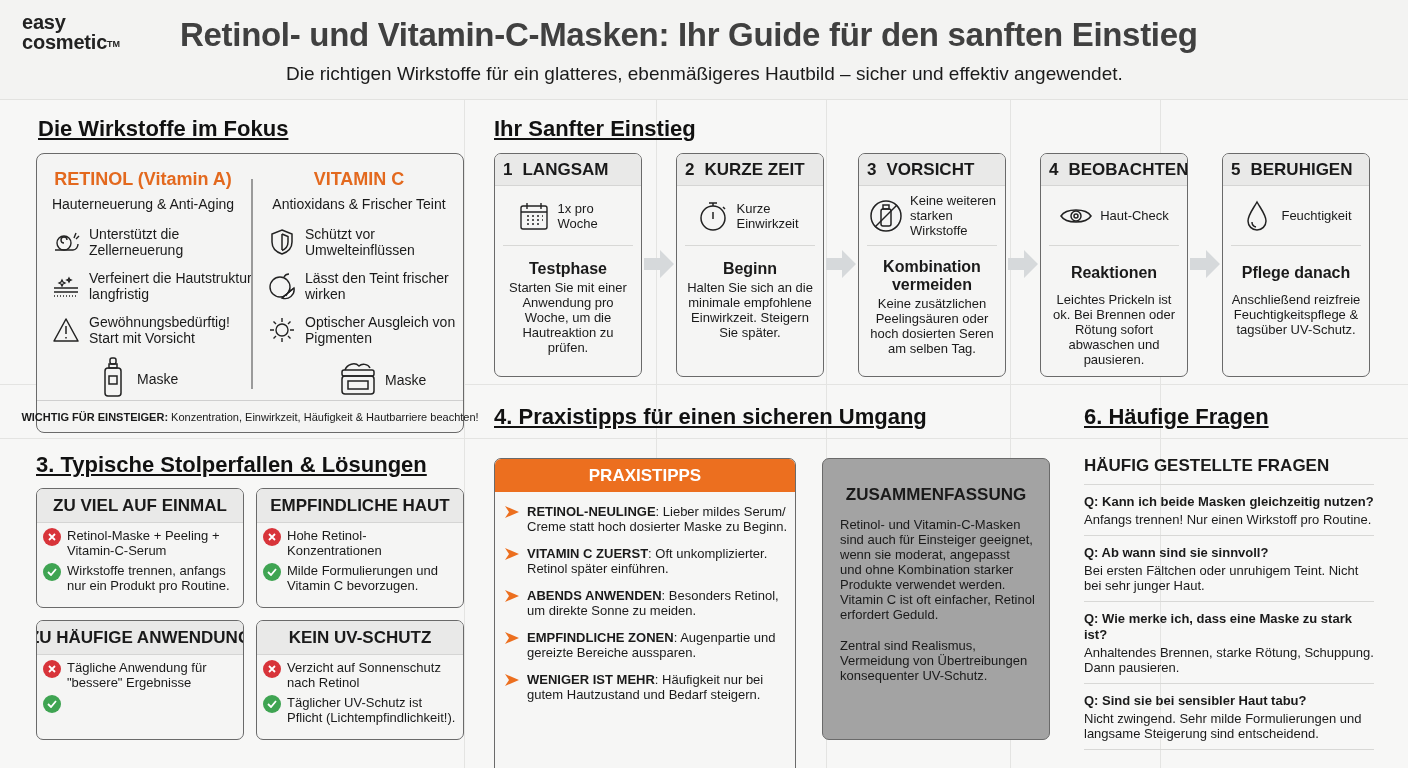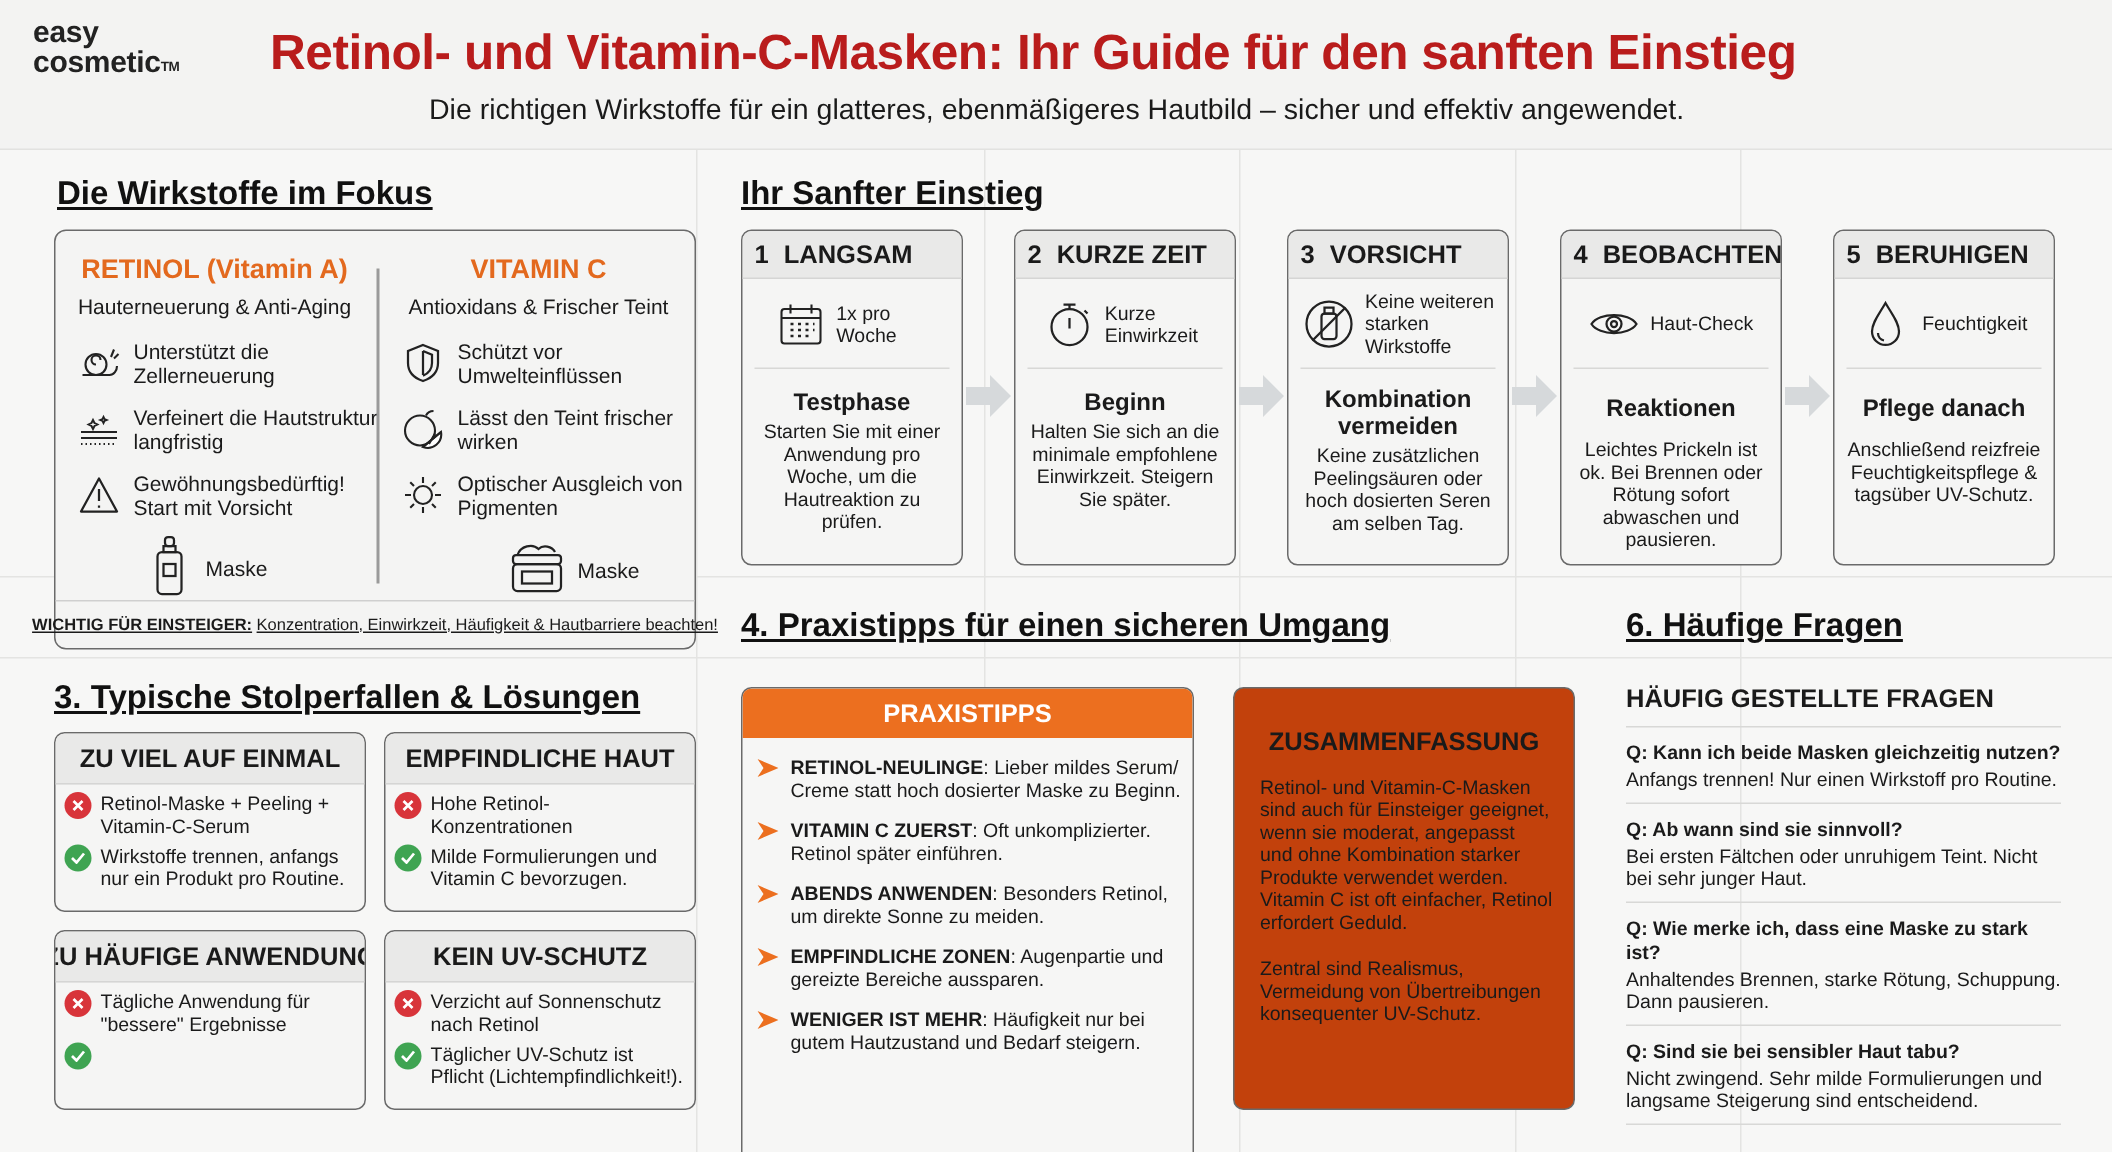--- a/index.html
+++ b/index.html
@@ -10,38 +10,38 @@
     color: #1a1a1a;
     position: relative;
   }
   .gridline-v { position: absolute; top: 100px; bottom: 0; width: 1px; background: #e4e4e2; }
   .gridline-h { position: absolute; left: 0; right: 0; height: 1px; background: #e4e4e2; }
 
   
   .header { position: absolute; left: 0; top: 0; width: 1408px; height: 100px; background: #f3f3f2; border-bottom: 1px solid #e2e2e0; }
   .logo { position: absolute; left: 22px; top: 12px; font-size: 20px; font-weight: bold; line-height: 20px; color: #222; letter-spacing: -0.2px; }
   .logo .tm { font-size: 9px; vertical-align: top; position: relative; top: 2px; }
-  .title { position: absolute; left: 180px; top: 16px; font-size: 33px; font-weight: bold; color: #b91c1c; letter-spacing: -0.3px; white-space: nowrap; }
+  .title { position: absolute; left: 180px; top: 16px; font-size: 33px; font-weight: bold; color: #404040; letter-spacing: -0.3px; white-space: nowrap; }
   .subtitle { position: absolute; left: 286px; top: 63px; font-size: 19px; color: #1a1a1a; white-space: nowrap; }
 
   .section-title { position: absolute; font-size: 22px; font-weight: bold; color: #111; white-space: nowrap; text-decoration: underline; }
 
   
   .wirk-box { position: absolute; left: 36px; top: 153px; width: 428px; height: 280px; border: 1.5px solid #6a6a6a; border-radius: 8px; background: #f4f4f3; }
   .wirk-col { position: absolute; top: 0; width: 212px; height: 245px; }
   .wirk-col.left { left: 0; }
   .wirk-col.right { left: 216px; }
   .wirk-divider { position: absolute; left: 214px; top: 25px; width: 1.5px; height: 210px; background: #9a9a9a; }
   .wirk-head { position: absolute; left: 0; width: 100%; top: 15px; text-align: center; font-size: 18px; font-weight: bold; color: #e3691e; }
   .wirk-sub { position: absolute; left: 0; width: 100%; top: 42px; text-align: center; font-size: 14px; color: #1a1a1a; }
   .wirk-item { position: absolute; left: 14px; display: flex; align-items: center; }
   .wirk-item .ic { width: 30px; height: 30px; margin-right: 8px; display: flex; align-items: center; justify-content: center; }
   .wirk-item .tx { font-size: 14px; line-height: 16px; color: #1a1a1a; width: 170px; }
   .wirk-mask { position: absolute; display: flex; align-items: center; font-size: 14px; }
-  .wirk-foot { position: absolute; left: 0; right: 0; bottom: 0; height: 32px; border-top: 1px solid #cfcfcf; font-size: 11px; display: flex; align-items: center; justify-content: center; color: #1a1a1a; white-space: nowrap; text-decoration: underline; }
+  .wirk-foot { position: absolute; left: 0; right: 0; bottom: 0; height: 32px; border-top: 1px solid #cfcfcf; font-size: 11px; display: flex; align-items: center; justify-content: center; color: #1a1a1a; white-space: nowrap; }
   .wirk-foot b { margin-right: 3px; }
 
   
   .step { position: absolute; top: 153px; width: 148px; height: 224px; border: 1.5px solid #6a6a6a; border-radius: 7px; background: #f5f5f4; overflow: hidden; }
   .step-head { height: 32px; background: #e9e9e8; border-bottom: 1px solid #d5d5d4; font-size: 17px; font-weight: bold; display: flex; align-items: center; padding-left: 8px; white-space: nowrap; }
   .step-head .num { margin-right: 10px; }
   .step-icon-row { height: 60px; display: flex; align-items: center; justify-content: center; border-bottom: 1px solid #d8d8d6; margin: 0 8px; }
   .step-icon-row .ic { width: 34px; height: 34px; margin-right: 7px; display: flex; align-items: center; justify-content: center; }
   .step-icon-row .lbl { font-size: 13px; line-height: 15px; }
   .step-title { text-align: center; font-size: 16px; font-weight: bold; margin-top: 14px; line-height: 18px; padding: 0 6px; }
@@ -58,21 +58,21 @@
   .pit-row .tx { font-size: 13px; line-height: 15px; }
 
   
   .tips { position: absolute; left: 494px; top: 458px; width: 302px; height: 320px; border: 1.5px solid #6a6a6a; border-radius: 7px; background: #f6f6f5; overflow: hidden; }
   .tips-head { height: 33px; background: #ec6f1f; color: #fff; font-size: 17px; font-weight: bold; display: flex; align-items: center; justify-content: center; }
   .tip { display: flex; align-items: flex-start; padding: 0 6px 0 10px; margin-top: 12px; }
   .tip:first-of-type { margin-top: 18px; }
   .tip .arr { flex: 0 0 14px; height: 14px; margin-right: 8px; margin-top: 1px; }
   .tip .tx { font-size: 13px; line-height: 15px; }
 
-  .summary { position: absolute; left: 822px; top: 458px; width: 228px; height: 282px; border: 1.5px solid #6a6a6a; border-radius: 7px; background: #c2410c; }
+  .summary { position: absolute; left: 822px; top: 458px; width: 228px; height: 282px; border: 1.5px solid #6a6a6a; border-radius: 7px; background: #a3a3a3; }
   .summary-head { text-align: center; font-size: 17px; font-weight: bold; margin-top: 26px; }
   .summary-p { font-size: 13px; line-height: 15px; padding: 0 14px 0 17px; margin-top: 12px; }
 
   
   .faq { position: absolute; left: 1084px; top: 452px; width: 290px; }
   .faq-head { font-size: 17px; font-weight: bold; padding: 4px 0 8px; border-bottom: 1.5px solid #d8d8d6; }
   .faq-item { padding: 9px 0 8px; border-bottom: 1.5px solid #d8d8d6; }
   .faq-q { font-size: 13px; font-weight: bold; line-height: 16px; }
   .faq-a { font-size: 13px; line-height: 15px; margin-top: 2px; }
 </style>

